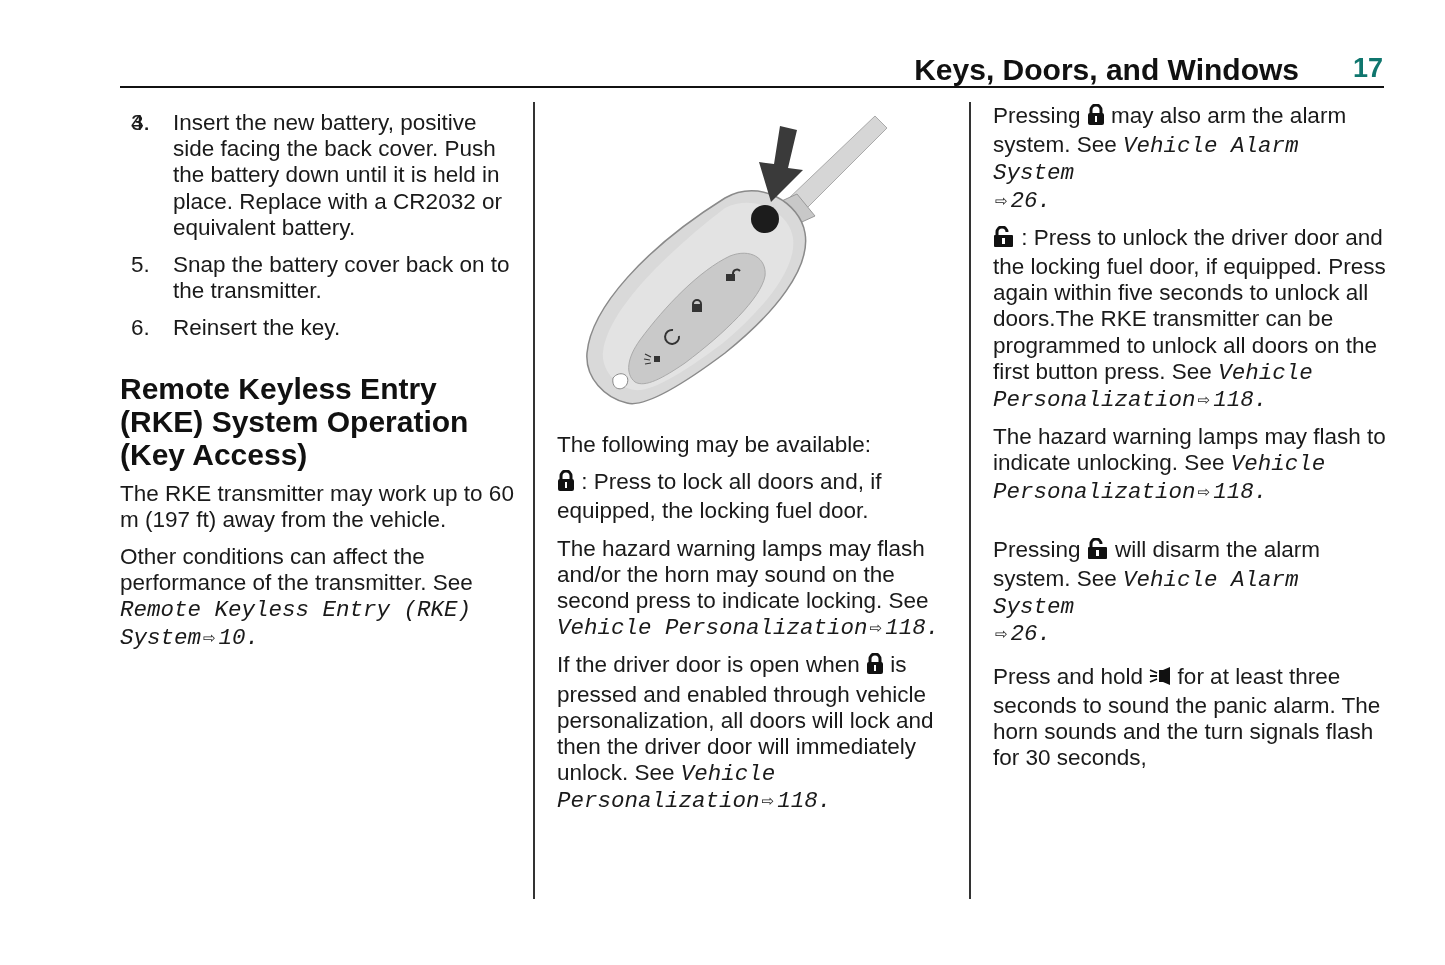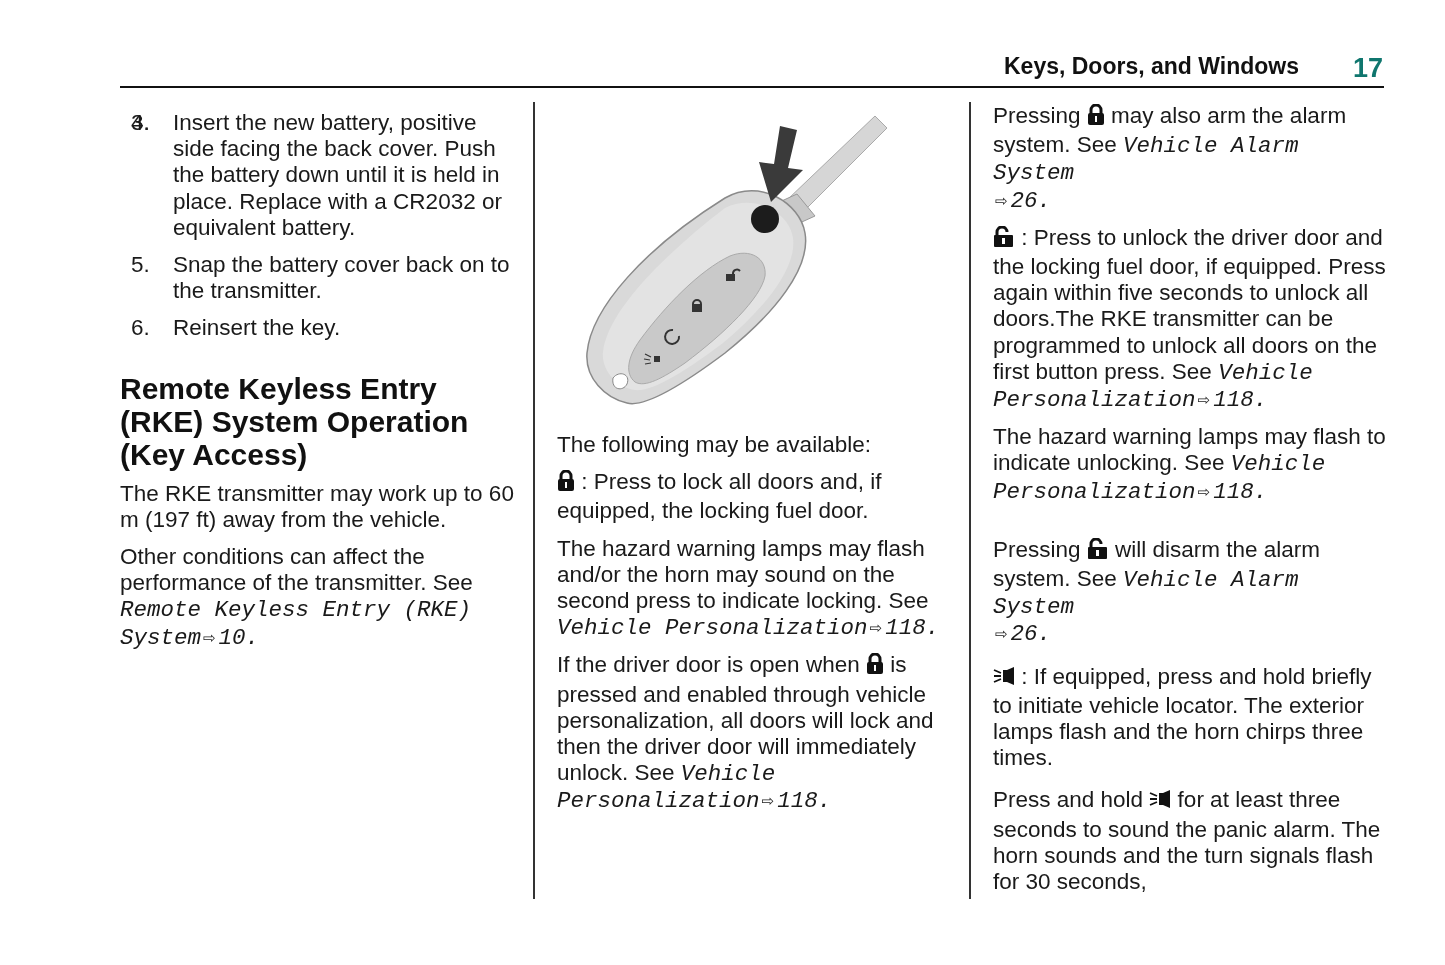--- a/index.html
+++ b/index.html
@@ -1,20 +1,20 @@
 <!DOCTYPE html>
 <html><head>
 <meta charset="utf-8">
 <style>
   html, body { margin:0; padding:0; background:#ffffff; }
   body { width:1445px; height:965px; position:relative; overflow:hidden;
          font-family:"Liberation Sans", sans-serif; color:#1a1a1a; }
   .header { position:absolute; left:120px; top:50px; width:1264px; height:36px;
             border-bottom:2px solid #111; }
-  .header-title { position:absolute; right:85px; top:3px; font-size:23px; font-weight:bold; color:#111; }
+  .header-title { position:absolute; right:85px; top:3px; font-size:30px; font-weight:bold; color:#111; }
   .header-page { position:absolute; right:1px; top:3px; font-size:27px; font-weight:bold; color:#0f766e; }
   .divider { position:absolute; top:102px; width:2px; height:797px; background:#333; }
   .col { position:absolute; font-size:22.5px; line-height:26.2px; }
   .col p { margin:0 0 11px 0; }
   .col1 { left:120px; top:99px; width:400px; }
   .col2 { left:557px; top:432px; width:400px; }
   .col3 { left:993px; top:103px; width:395px; }
   ol.steps { list-style:none; margin:0; padding:0; }
   ol.steps li { position:relative; padding-left:53px; margin-bottom:11px; }
   ol.steps li .num { position:absolute; left:11px; top:0; }
@@ -118,27 +118,19 @@
     <span>The hazard warning lamps may flash to indicate unlocking. See </span><span class="ref">Vehicle Personalization</span><span class="arrow">⇨</span><span class="ref">118.</span>
   </p>
   <p style="margin-top:32px;">
     <span>Pressing </span><span class="sym"><svg width="22" height="22" viewBox="0 0 22 22">
           <path d="M4,10 V6 a5,5 0 0 1 10,0" stroke="#111" stroke-width="3" fill="none"></path>
           <rect x="1" y="9" width="19" height="12" rx="1" fill="#111"></rect>
           <rect x="9" y="12" width="3" height="6" fill="#fff"></rect>
         </svg></span><span> will disarm the alarm system. See </span><span class="ref">Vehicle Alarm System</span><br><span class="arrow">⇨</span><span class="ref">26.</span>
   </p>
   <p style="margin-top:16px;">
-    <span class="sym"><svg width="22" height="22" viewBox="0 0 22 22">
-          <path d="M1,5 l7,3 M1,11 h7 M1,17 l7,-3" stroke="#111" stroke-width="1.8"></path>
-          <rect x="10" y="5" width="4" height="12" fill="#111"></rect>
-          <polygon points="14,5 21,2 21,20 14,17" fill="#111"></polygon>
-        </svg></span>
-    <span>: If equipped, press and hold briefly to initiate vehicle locator. The exterior lamps flash and the horn chirps three times.</span>
-  </p>
-  <p style="margin-top:16px;">
     <span>Press and hold </span><span class="sym"><svg width="22" height="22" viewBox="0 0 22 22">
           <path d="M1,5 l7,3 M1,11 h7 M1,17 l7,-3" stroke="#111" stroke-width="1.8"></path>
           <rect x="10" y="5" width="4" height="12" fill="#111"></rect>
           <polygon points="14,5 21,2 21,20 14,17" fill="#111"></polygon>
         </svg></span><span> for at least three seconds to sound the panic alarm. The horn sounds and the turn signals flash for 30 seconds,</span>
   </p>
 </div>
 
 </body></html>

